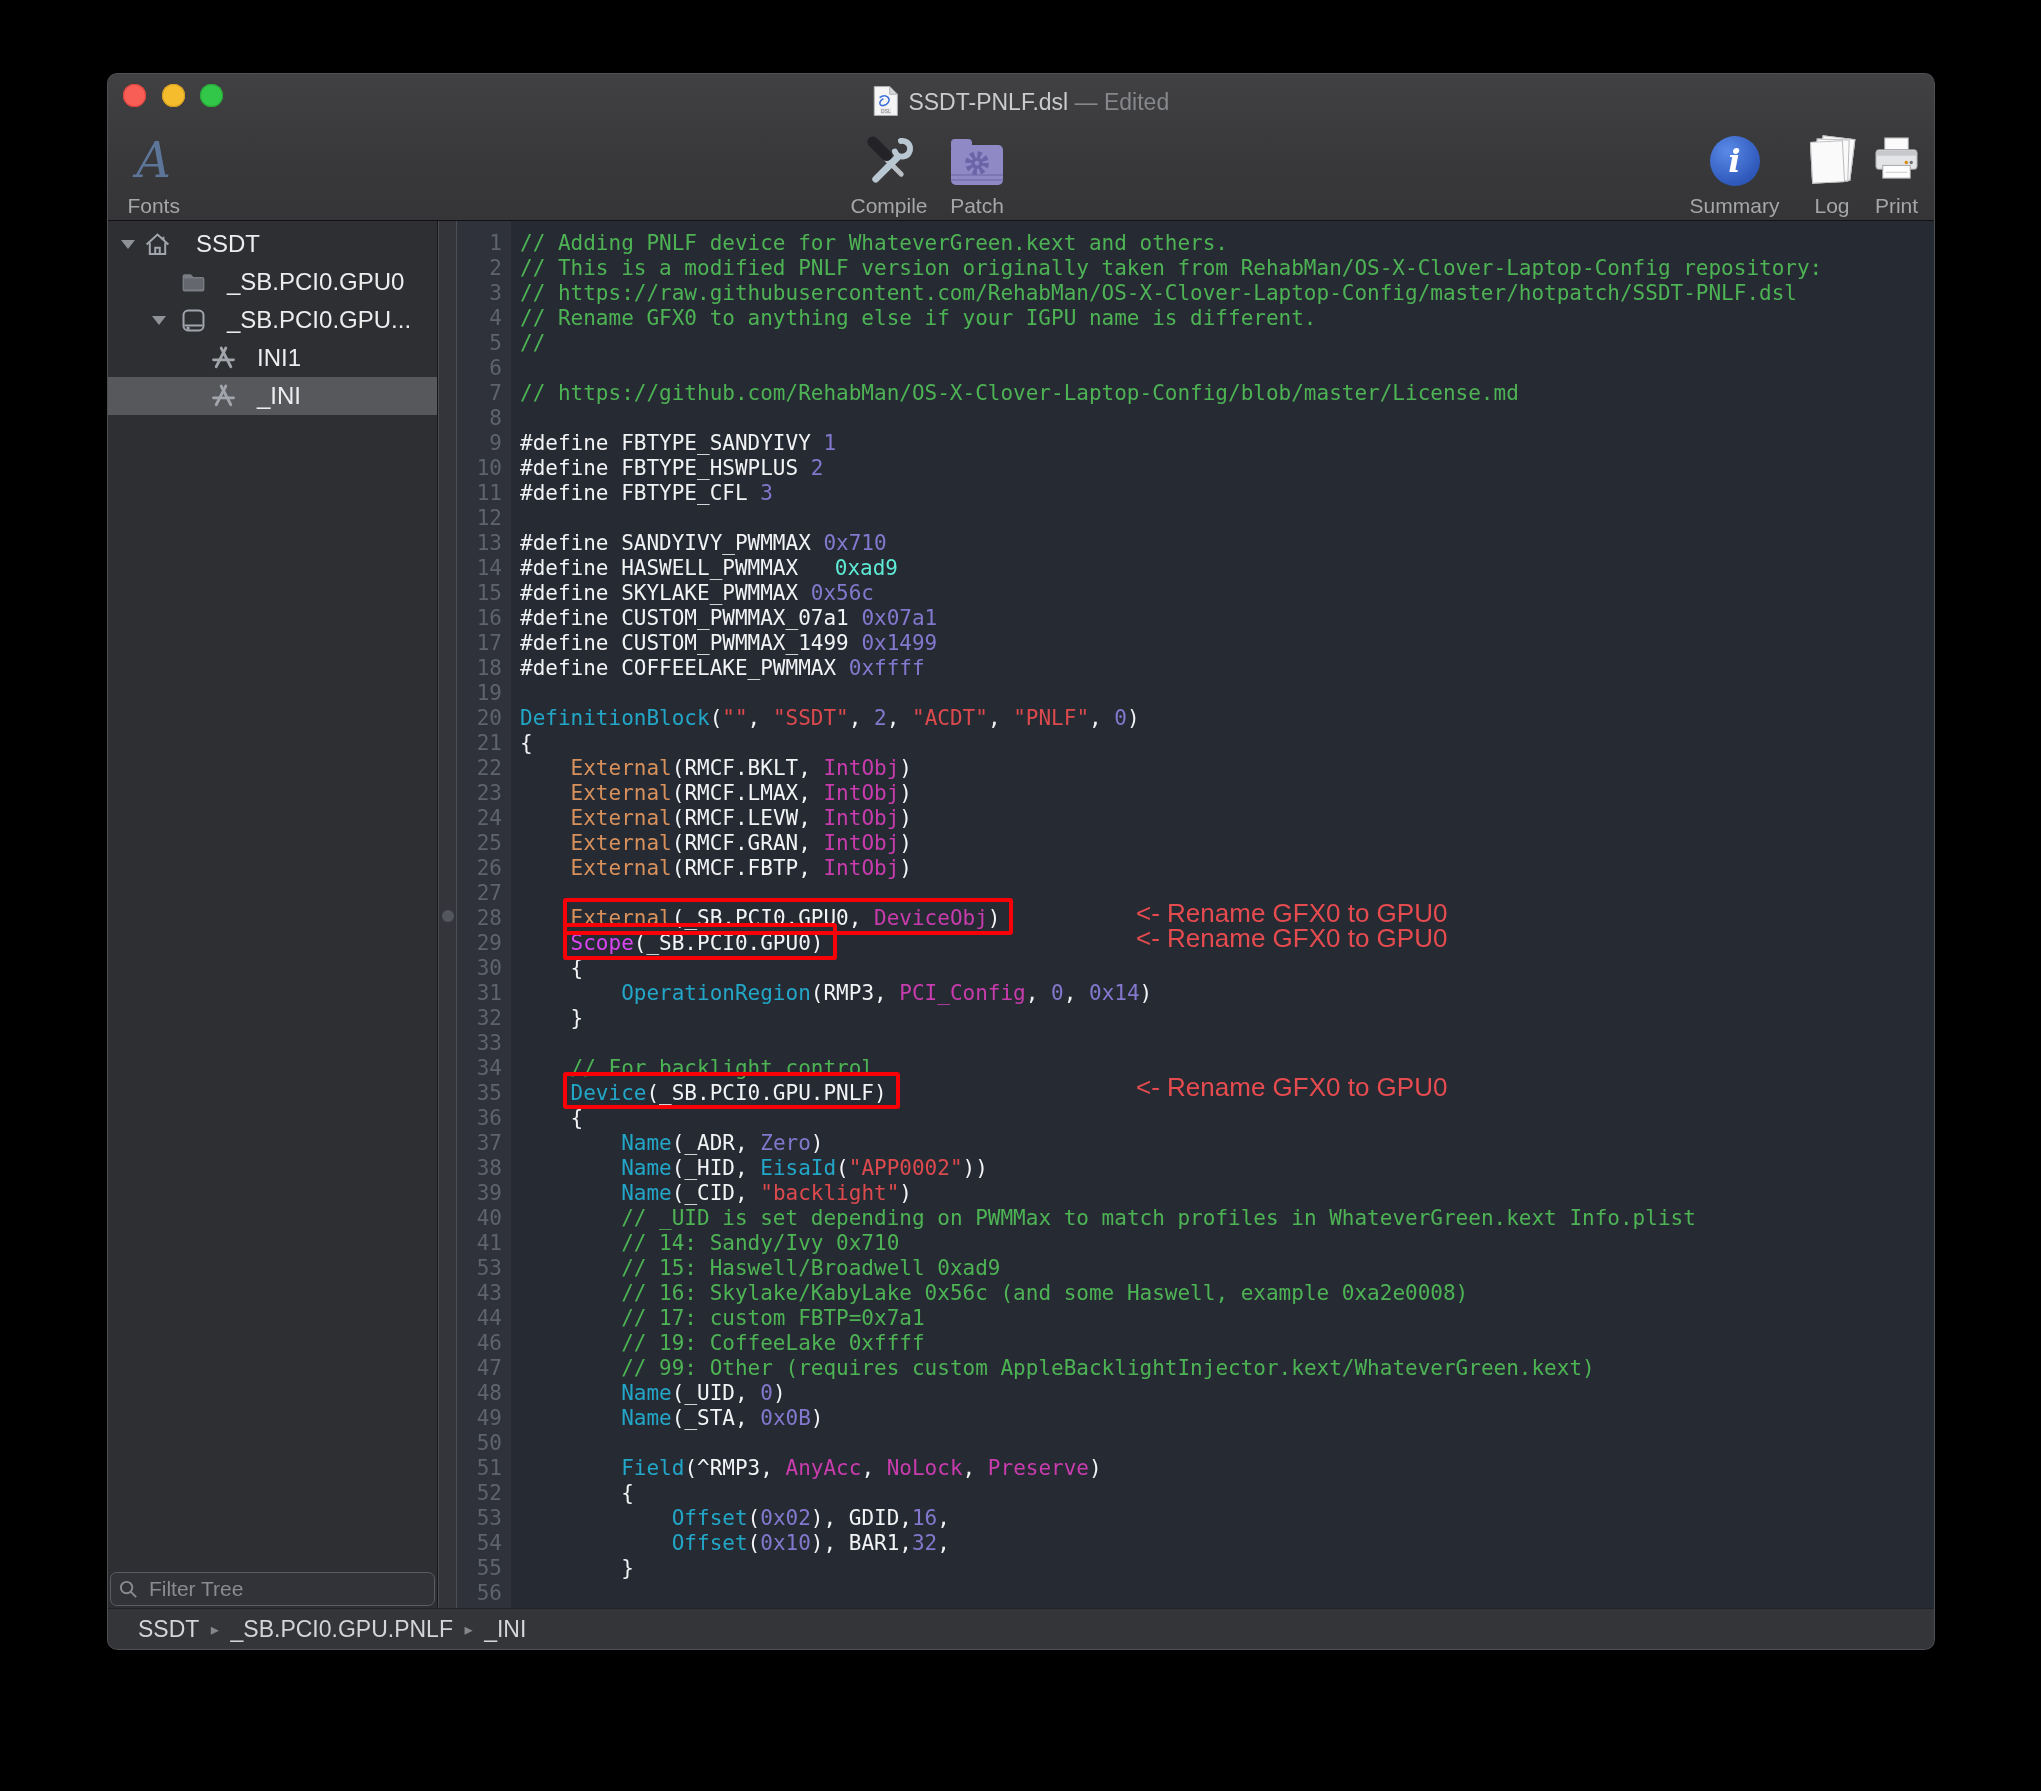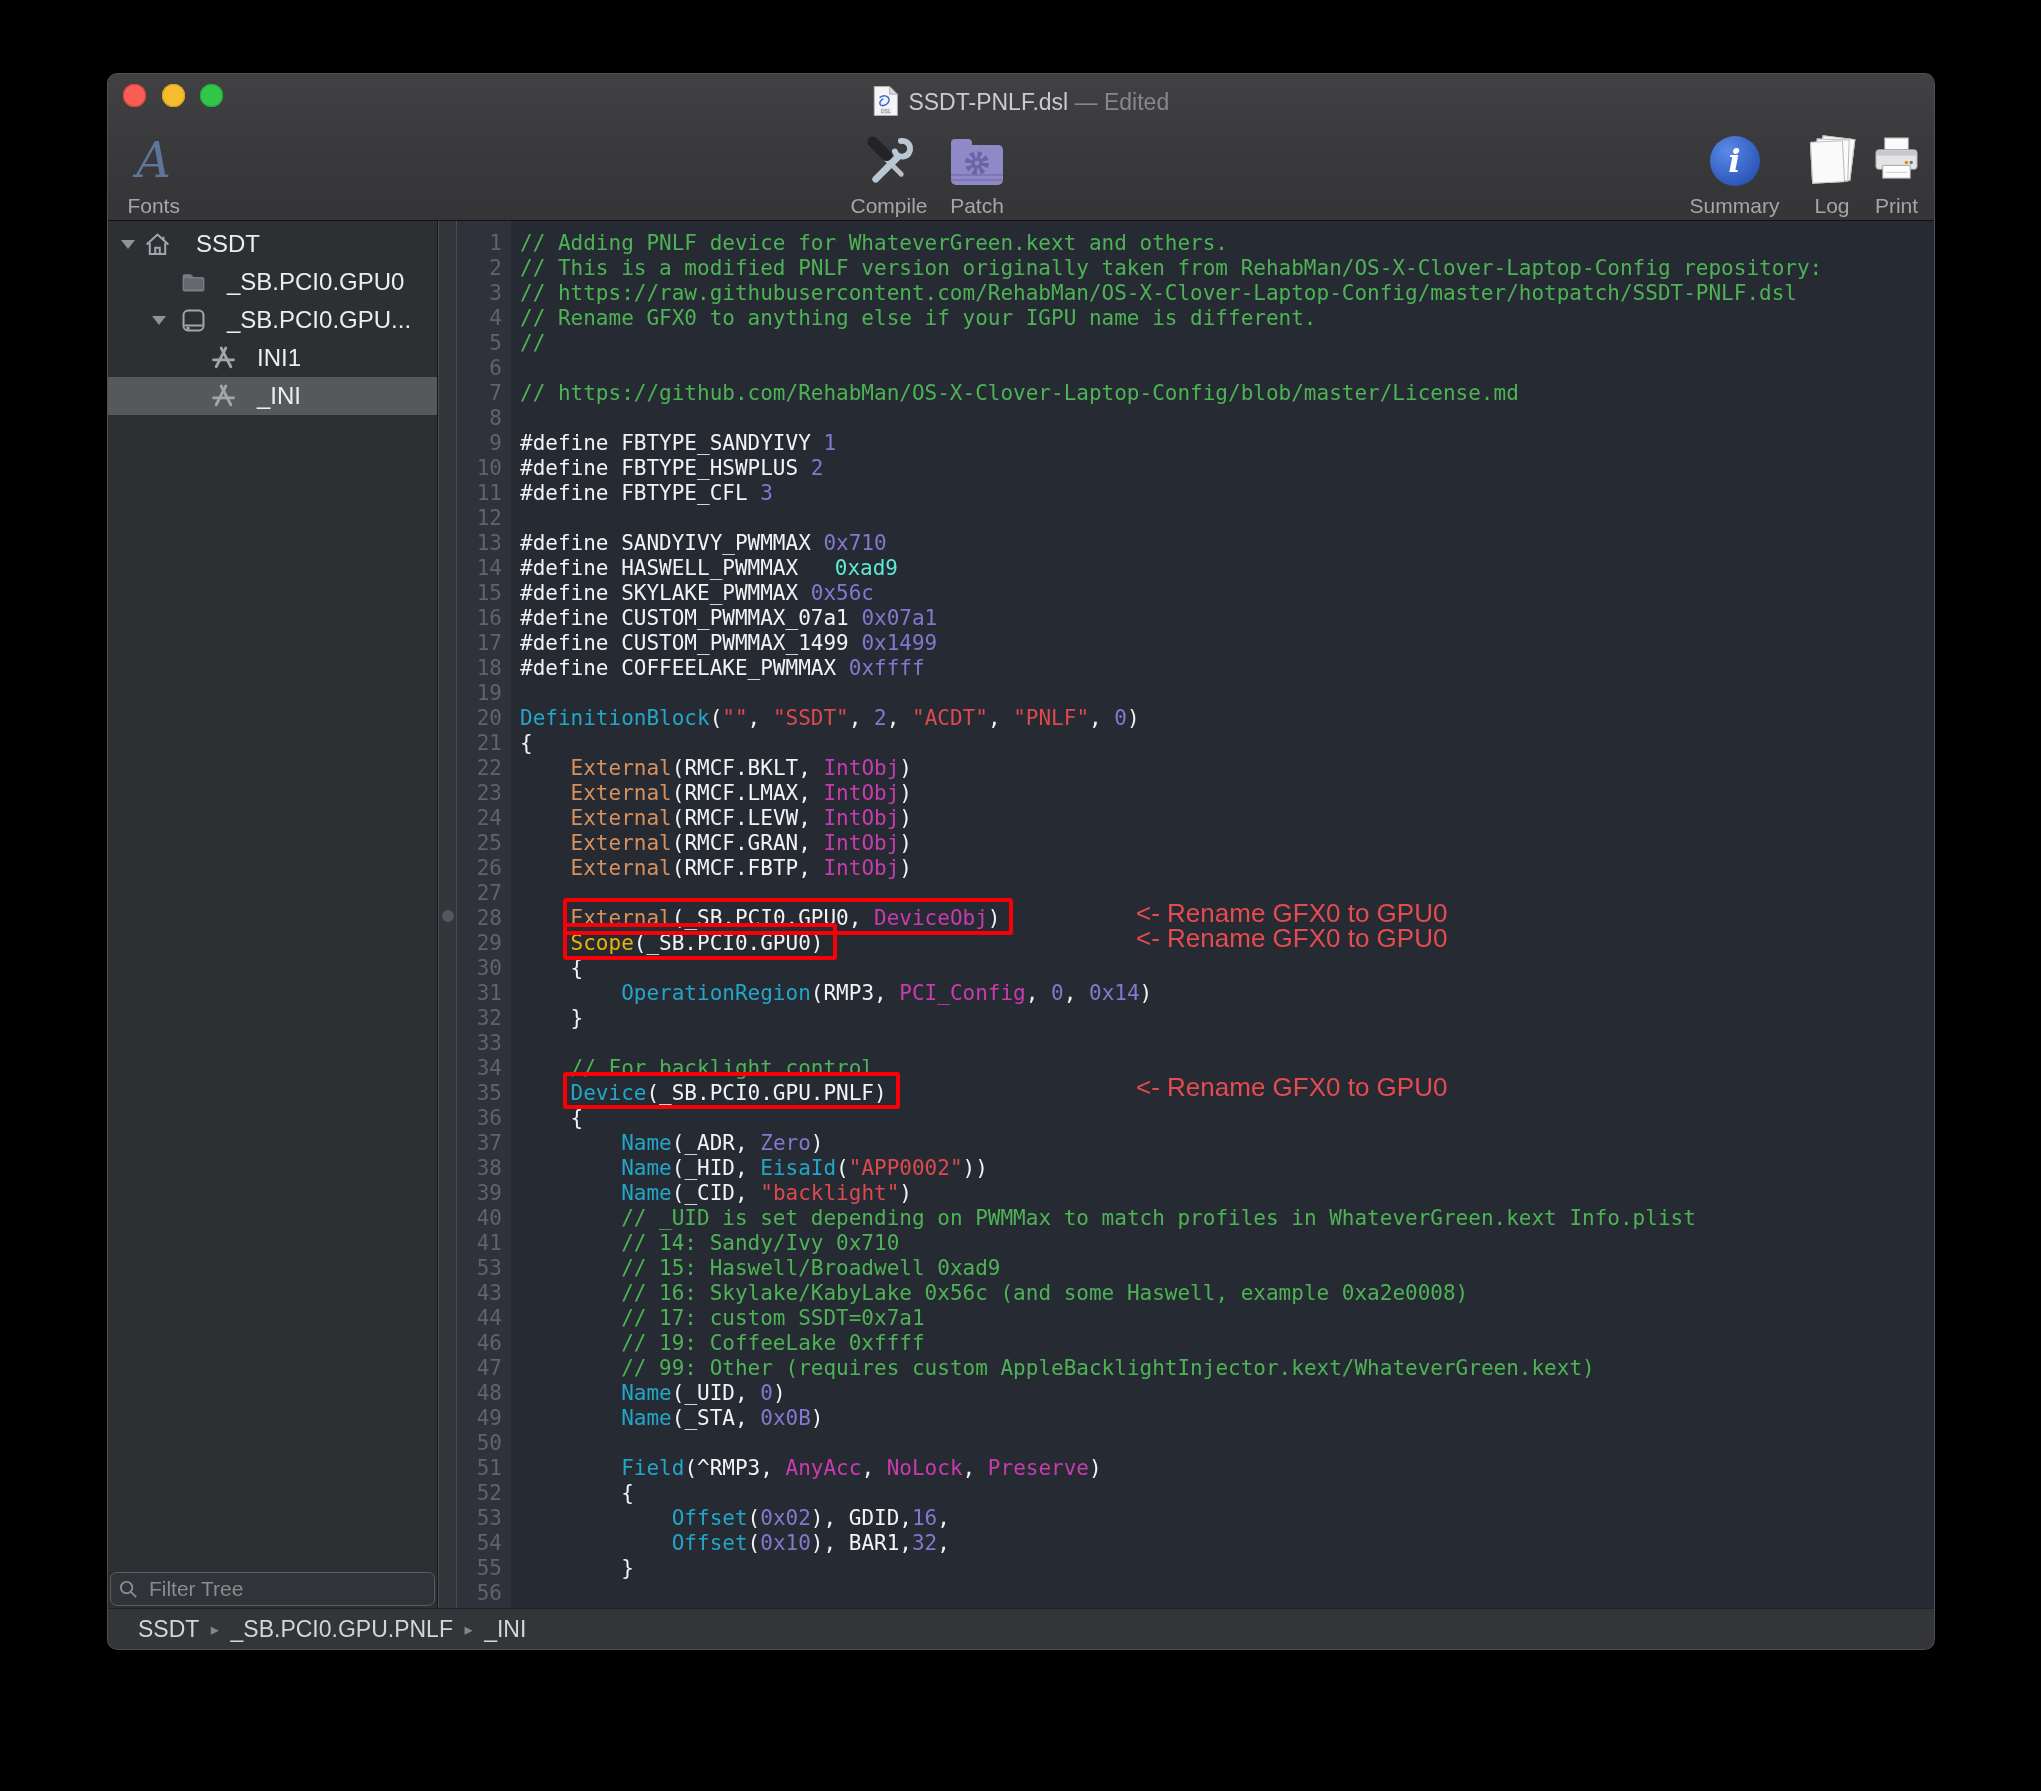--- a/index.html
+++ b/index.html
@@ -261,36 +261,36 @@
               <div class="line"><span class="ln">19</span><span class="codeseg"></span></div>
               <div class="line"><span class="ln">20</span><span class="codeseg"><span style="color: rgb(35, 167, 200);">DefinitionBlock</span><span style="color: rgb(242, 243, 245);">(</span><span style="color: rgb(221, 74, 78);">""</span><span style="color: rgb(242, 243, 245);">, </span><span style="color: rgb(221, 74, 78);">"SSDT"</span><span style="color: rgb(242, 243, 245);">, </span><span style="color: rgb(132, 120, 206);">2</span><span style="color: rgb(242, 243, 245);">, </span><span style="color: rgb(221, 74, 78);">"ACDT"</span><span style="color: rgb(242, 243, 245);">, </span><span style="color: rgb(221, 74, 78);">"PNLF"</span><span style="color: rgb(242, 243, 245);">, </span><span style="color: rgb(132, 120, 206);">0</span><span style="color: rgb(242, 243, 245);">)</span></span></div>
               <div class="line"><span class="ln">21</span><span class="codeseg"><span style="color: rgb(242, 243, 245);">{</span></span></div>
               <div class="line"><span class="ln">22</span><span class="codeseg"><span style="color: rgb(242, 243, 245);">    </span><span style="color: rgb(217, 145, 92);">External</span><span style="color: rgb(242, 243, 245);">(RMCF.BKLT, </span><span style="color: rgb(201, 60, 174);">IntObj</span><span style="color: rgb(242, 243, 245);">)</span></span></div>
               <div class="line"><span class="ln">23</span><span class="codeseg"><span style="color: rgb(242, 243, 245);">    </span><span style="color: rgb(217, 145, 92);">External</span><span style="color: rgb(242, 243, 245);">(RMCF.LMAX, </span><span style="color: rgb(201, 60, 174);">IntObj</span><span style="color: rgb(242, 243, 245);">)</span></span></div>
               <div class="line"><span class="ln">24</span><span class="codeseg"><span style="color: rgb(242, 243, 245);">    </span><span style="color: rgb(217, 145, 92);">External</span><span style="color: rgb(242, 243, 245);">(RMCF.LEVW, </span><span style="color: rgb(201, 60, 174);">IntObj</span><span style="color: rgb(242, 243, 245);">)</span></span></div>
               <div class="line"><span class="ln">25</span><span class="codeseg"><span style="color: rgb(242, 243, 245);">    </span><span style="color: rgb(217, 145, 92);">External</span><span style="color: rgb(242, 243, 245);">(RMCF.GRAN, </span><span style="color: rgb(201, 60, 174);">IntObj</span><span style="color: rgb(242, 243, 245);">)</span></span></div>
               <div class="line"><span class="ln">26</span><span class="codeseg"><span style="color: rgb(242, 243, 245);">    </span><span style="color: rgb(217, 145, 92);">External</span><span style="color: rgb(242, 243, 245);">(RMCF.FBTP, </span><span style="color: rgb(201, 60, 174);">IntObj</span><span style="color: rgb(242, 243, 245);">)</span></span></div>
               <div class="line"><span class="ln">27</span><span class="codeseg"></span></div>
               <div class="line"><span class="ln">28</span><span class="codeseg"><span style="color: rgb(242, 243, 245);">    </span><span style="color: rgb(217, 145, 92);">External</span><span style="color: rgb(242, 243, 245);">(_SB.PCI0.GPU0, </span><span style="color: rgb(201, 60, 174);">DeviceObj</span><span style="color: rgb(242, 243, 245);">)</span></span></div>
-              <div class="line"><span class="ln">29</span><span class="codeseg"><span style="color: rgb(242, 243, 245);">    </span><span style="color: #eab308;">Scope</span><span style="color: rgb(242, 243, 245);">(_SB.PCI0.GPU0)</span></span></div>
+              <div class="line"><span class="ln">29</span><span class="codeseg"><span style="color: rgb(242, 243, 245);">    </span><span style="color: #d946ef;">Scope</span><span style="color: rgb(242, 243, 245);">(_SB.PCI0.GPU0)</span></span></div>
               <div class="line"><span class="ln">30</span><span class="codeseg"><span style="color: rgb(242, 243, 245);">    {</span></span></div>
               <div class="line"><span class="ln">31</span><span class="codeseg"><span style="color: rgb(242, 243, 245);">        </span><span style="color: rgb(35, 167, 200);">OperationRegion</span><span style="color: rgb(242, 243, 245);">(RMP3, </span><span style="color: rgb(201, 60, 174);">PCI_Config</span><span style="color: rgb(242, 243, 245);">, </span><span style="color: rgb(132, 120, 206);">0</span><span style="color: rgb(242, 243, 245);">, </span><span style="color: rgb(132, 120, 206);">0x14</span><span style="color: rgb(242, 243, 245);">)</span></span></div>
               <div class="line"><span class="ln">32</span><span class="codeseg"><span style="color: rgb(242, 243, 245);">    }</span></span></div>
               <div class="line"><span class="ln">33</span><span class="codeseg"></span></div>
               <div class="line"><span class="ln">34</span><span class="codeseg"><span style="color: rgb(242, 243, 245);">    </span><span style="color: rgb(77, 179, 84);">// For backlight control</span></span></div>
               <div class="line"><span class="ln">35</span><span class="codeseg"><span style="color: rgb(242, 243, 245);">    </span><span style="color: rgb(35, 167, 200);">Device</span><span style="color: rgb(242, 243, 245);">(_SB.PCI0.GPU.PNLF)</span></span></div>
               <div class="line"><span class="ln">36</span><span class="codeseg"><span style="color: rgb(242, 243, 245);">    {</span></span></div>
               <div class="line"><span class="ln">37</span><span class="codeseg"><span style="color: rgb(242, 243, 245);">        </span><span style="color: rgb(35, 167, 200);">Name</span><span style="color: rgb(242, 243, 245);">(_ADR, </span><span style="color: rgb(132, 120, 206);">Zero</span><span style="color: rgb(242, 243, 245);">)</span></span></div>
               <div class="line"><span class="ln">38</span><span class="codeseg"><span style="color: rgb(242, 243, 245);">        </span><span style="color: rgb(35, 167, 200);">Name</span><span style="color: rgb(242, 243, 245);">(_HID, </span><span style="color: rgb(35, 167, 200);">EisaId</span><span style="color: rgb(242, 243, 245);">(</span><span style="color: rgb(221, 74, 78);">"APP0002"</span><span style="color: rgb(242, 243, 245);">))</span></span></div>
               <div class="line"><span class="ln">39</span><span class="codeseg"><span style="color: rgb(242, 243, 245);">        </span><span style="color: rgb(35, 167, 200);">Name</span><span style="color: rgb(242, 243, 245);">(_CID, </span><span style="color: rgb(221, 74, 78);">"backlight"</span><span style="color: rgb(242, 243, 245);">)</span></span></div>
               <div class="line"><span class="ln">40</span><span class="codeseg"><span style="color: rgb(242, 243, 245);">        </span><span style="color: rgb(77, 179, 84);">// _UID is set depending on PWMMax to match profiles in WhateverGreen.kext Info.plist</span></span></div>
               <div class="line"><span class="ln">41</span><span class="codeseg"><span style="color: rgb(242, 243, 245);">        </span><span style="color: rgb(77, 179, 84);">// 14: Sandy/Ivy 0x710</span></span></div>
               <div class="line"><span class="ln">53</span><span class="codeseg"><span style="color: rgb(242, 243, 245);">        </span><span style="color: rgb(77, 179, 84);">// 15: Haswell/Broadwell 0xad9</span></span></div>
               <div class="line"><span class="ln">43</span><span class="codeseg"><span style="color: rgb(242, 243, 245);">        </span><span style="color: rgb(77, 179, 84);">// 16: Skylake/KabyLake 0x56c (and some Haswell, example 0xa2e0008)</span></span></div>
-              <div class="line"><span class="ln">44</span><span class="codeseg"><span style="color: rgb(242, 243, 245);">        </span><span style="color: rgb(77, 179, 84);">// 17: custom SSDT=0x7a1</span></span></div>
+              <div class="line"><span class="ln">44</span><span class="codeseg"><span style="color: rgb(242, 243, 245);">        </span><span style="color: rgb(77, 179, 84);">// 17: custom FBTP=0x7a1</span></span></div>
               <div class="line"><span class="ln">46</span><span class="codeseg"><span style="color: rgb(242, 243, 245);">        </span><span style="color: rgb(77, 179, 84);">// 19: CoffeeLake 0xffff</span></span></div>
               <div class="line"><span class="ln">47</span><span class="codeseg"><span style="color: rgb(242, 243, 245);">        </span><span style="color: rgb(77, 179, 84);">// 99: Other (requires custom AppleBacklightInjector.kext/WhateverGreen.kext)</span></span></div>
               <div class="line"><span class="ln">48</span><span class="codeseg"><span style="color: rgb(242, 243, 245);">        </span><span style="color: rgb(35, 167, 200);">Name</span><span style="color: rgb(242, 243, 245);">(_UID, </span><span style="color: rgb(132, 120, 206);">0</span><span style="color: rgb(242, 243, 245);">)</span></span></div>
               <div class="line"><span class="ln">49</span><span class="codeseg"><span style="color: rgb(242, 243, 245);">        </span><span style="color: rgb(35, 167, 200);">Name</span><span style="color: rgb(242, 243, 245);">(_STA, </span><span style="color: rgb(132, 120, 206);">0x0B</span><span style="color: rgb(242, 243, 245);">)</span></span></div>
               <div class="line"><span class="ln">50</span><span class="codeseg"></span></div>
               <div class="line"><span class="ln">51</span><span class="codeseg"><span style="color: rgb(242, 243, 245);">        </span><span style="color: rgb(35, 167, 200);">Field</span><span style="color: rgb(242, 243, 245);">(^RMP3, </span><span style="color: rgb(201, 60, 174);">AnyAcc</span><span style="color: rgb(242, 243, 245);">, </span><span style="color: rgb(201, 60, 174);">NoLock</span><span style="color: rgb(242, 243, 245);">, </span><span style="color: rgb(201, 60, 174);">Preserve</span><span style="color: rgb(242, 243, 245);">)</span></span></div>
               <div class="line"><span class="ln">52</span><span class="codeseg"><span style="color: rgb(242, 243, 245);">        {</span></span></div>
               <div class="line"><span class="ln">53</span><span class="codeseg"><span style="color: rgb(242, 243, 245);">            </span><span style="color: rgb(35, 167, 200);">Offset</span><span style="color: rgb(242, 243, 245);">(</span><span style="color: rgb(132, 120, 206);">0x02</span><span style="color: rgb(242, 243, 245);">), GDID,</span><span style="color: rgb(132, 120, 206);">16</span><span style="color: rgb(242, 243, 245);">,</span></span></div>
               <div class="line"><span class="ln">54</span><span class="codeseg"><span style="color: rgb(242, 243, 245);">            </span><span style="color: rgb(35, 167, 200);">Offset</span><span style="color: rgb(242, 243, 245);">(</span><span style="color: rgb(132, 120, 206);">0x10</span><span style="color: rgb(242, 243, 245);">), BAR1,</span><span style="color: rgb(132, 120, 206);">32</span><span style="color: rgb(242, 243, 245);">,</span></span></div>
               <div class="line"><span class="ln">55</span><span class="codeseg"><span style="color: rgb(242, 243, 245);">        }</span></span></div>

